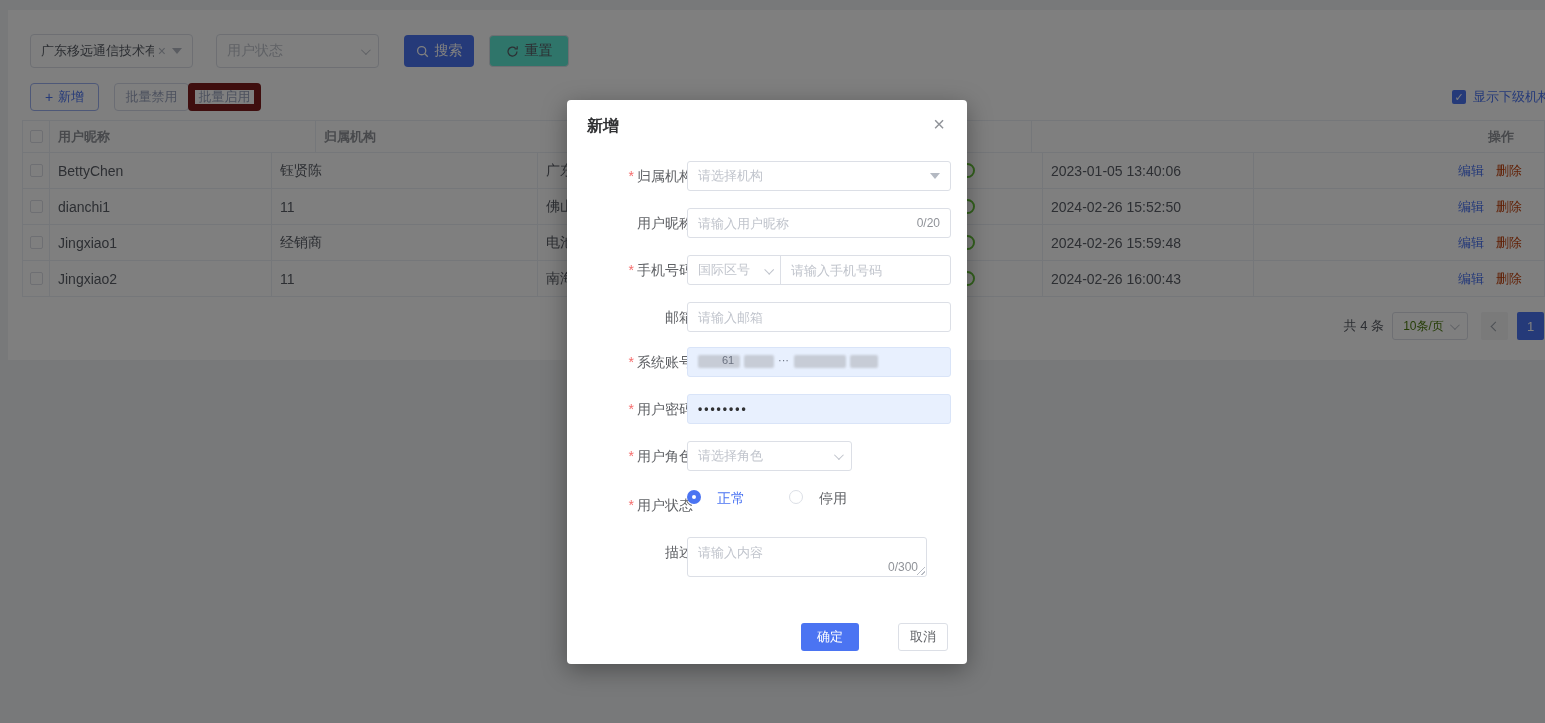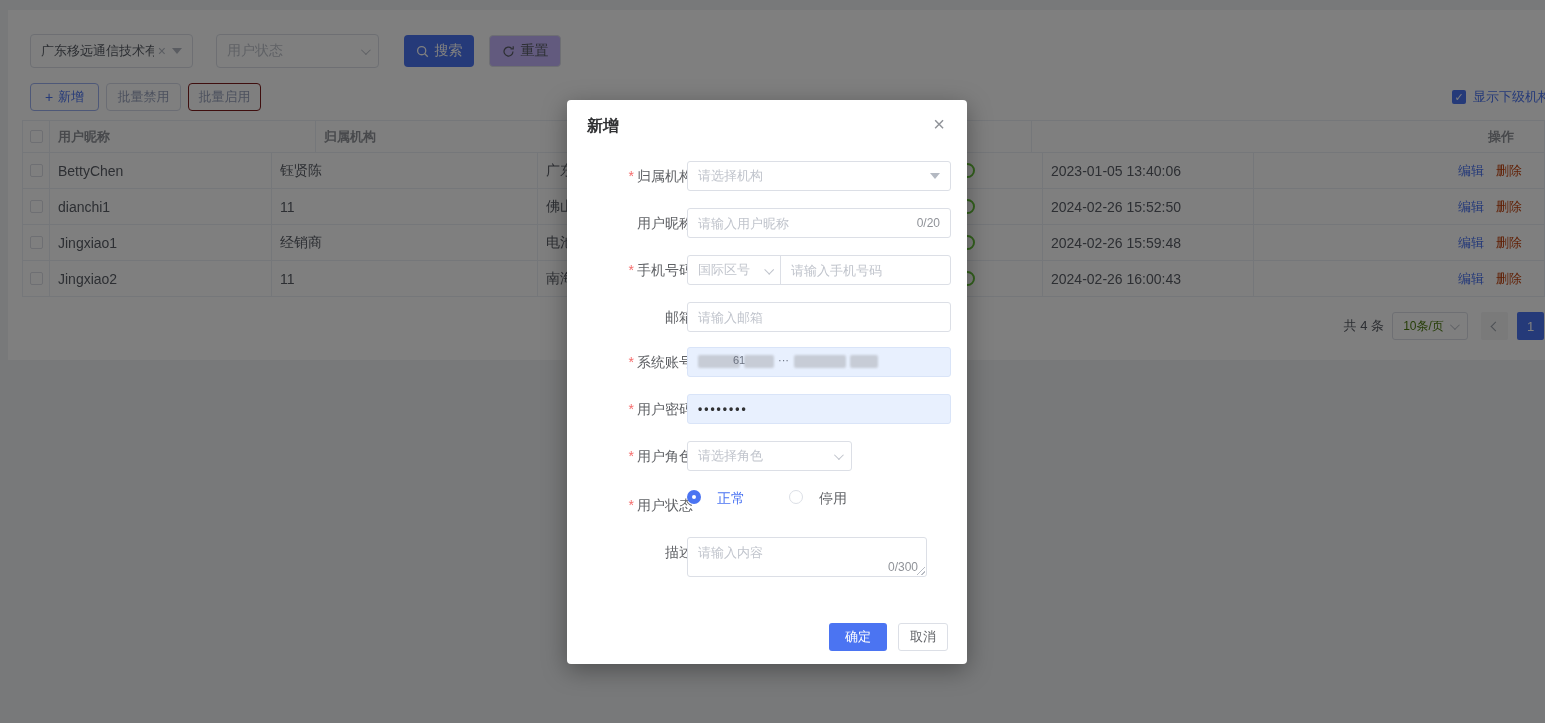--- a/index.html
+++ b/index.html
@@ -19,29 +19,29 @@
   .tag-sel .txt { flex:1; white-space:nowrap; overflow:hidden; font-size:13px; color:#5a5e66; }
   .clear-x { color:#b4b9c2; font-size:14px; margin:0 6px 0 4px; }
   .caret-down { width:0; height:0; border-left:5px solid transparent; border-right:5px solid transparent; border-top:6px solid #b4b9c2; }
   .status-sel { left:194px; width:163px; padding:0 10px; justify-content:space-between; }
   .chev { width:7px; height:7px; border-right:1.4px solid #c0c4cc; border-bottom:1.4px solid #c0c4cc;
           transform:rotate(45deg) translateY(-2px); display:inline-block; }
   .btn { position:absolute; height:32px; top:1px; border-radius:4px; font-size:14px; display:flex;
          align-items:center; justify-content:center; gap:6px; cursor:pointer; border:1px solid transparent; }
   .btn svg { display:block; }
   .btn-search { left:382px; width:70px; background:#4b74f2; color:#fff; }
-  .btn-reset  { left:467px; width:72px; background:#c4b5fd; color:#5a5e66; border-color:#dcdfe6; }
+  .btn-reset  { left:467px; width:80px; background:#5eead4; color:#5a5e66; border-color:#dcdfe6; }
 
   
   .toolbar-row { position:absolute; top:73px; left:14px; height:28px; }
   .tbtn { position:absolute; height:28px; border-radius:4px; font-size:13px; display:flex; align-items:center;
           justify-content:center; gap:5px; background:#fff; }
   .tbtn-add { left:8px; width:69px; border:1px solid #9db1f0; color:#4b74f2; }
-  .tbtn-dis { left:84px; width:75px; border:1px solid #d6dbe8; color:#9aa3bd;text-align:right; }
-  .tbtn-en  { left:166px; width:73px; border:1px solid #7f1d1d; color:#9aa3bd; }
+  .tbtn-dis { left:92px; width:75px; border:1px solid #d6dbe8; color:#9aa3bd;text-align:right; }
+  .tbtn-en  { left:166px; width:73px; border:7px solid #7f1d1d; color:#9aa3bd; }
   .plus-g { font-size:14px; line-height:1; }
   .show-sub { position:absolute; left:1444px; top:78px; display:flex; align-items:center; gap:7px;
               font-size:13px; color:#4b74f2; white-space:nowrap; }
   .cbx { width:14px; height:14px; border-radius:2px; background:#4b74f2; color:#fff; font-size:11px;
          display:flex; align-items:center; justify-content:center; line-height:1; }
 
   
   .tbl { position:absolute; left:14px; top:110px; right:0; border-top:1px solid #ebeef5; border-left:1px solid #ebeef5; }
   .tr { display:flex; border-bottom:1px solid #ebeef5; background:#fff; }
   .td { border-right:1px solid #ebeef5; display:flex; align-items:center; padding:0 8px; font-size:14px;
@@ -116,21 +116,21 @@
   .tarea textarea { position:absolute; inset:0; border:none; outline:none; resize:none; background:transparent;
                     font-family:inherit; font-size:13px; color:#606266; padding:6px 10px; }
   .tarea textarea::placeholder { color:#c0c4cc; }
   .ta-counter { position:absolute; right:8px; bottom:2px; font-size:12px; color:#909399; }
   .ta-resize { position:absolute; right:1px; bottom:1px; width:9px; height:9px;
                background:repeating-linear-gradient(-45deg, transparent 0 2px, #b8bcc4 2px 3px);
                clip-path:polygon(100% 0, 100% 100%, 0 100%); }
   .m-footer { position:absolute; right:19px; top:523px; display:flex; gap:11px; }
   .mbtn { height:28px; border-radius:3px; font-size:13px; display:flex; align-items:center; justify-content:center; cursor:pointer; }
   .mbtn-ok { width:58px; background:#4b74f2; color:#fff; }
-  .mbtn-cancel { width:50px; background:#fff; border:1px solid #dcdfe6; color:#606266; }
+  .mbtn-cancel { width:50px; background:#fff; border:1px solid #dcdfe6; color:#606266;margin-left:28px; }
 
   
   .r-org{top:61px}.r-nick{top:108px}.r-phone{top:155px}.r-email{top:202px}.r-account{top:247px}
   .r-pwd{top:294px}.r-role{top:341px}.r-status{top:390px}.r-desc{top:437px;height:40px}
 </style>
 </head>
 <body>
 
 <div class="page">
   <div class="card">
@@ -334,21 +334,21 @@
       <div class="flabel">
         <span class="star">*</span><span>系统账号</span>
       </div>
       <div class="fctrl">
         <div class="inp filled">
           <span class="redacted">
             <i style="left:0;width:42px;"></i>
             <i style="left:46px;width:30px;"></i>
             <i style="left:96px;width:52px;"></i>
             <i style="left:152px;width:28px;"></i>
-            <span class="rf" style="left:24px;margin-left:11px;">61</span>
+            <span class="rf" style="left:24px;">61</span>
             <span class="rf" style="left:80px;">···</span>
           </span>
         </div>
       </div>
     </div>
 
     <div class="frow r-pwd">
       <div class="flabel">
         <span class="star">*</span><span>用户密码</span>
       </div>

